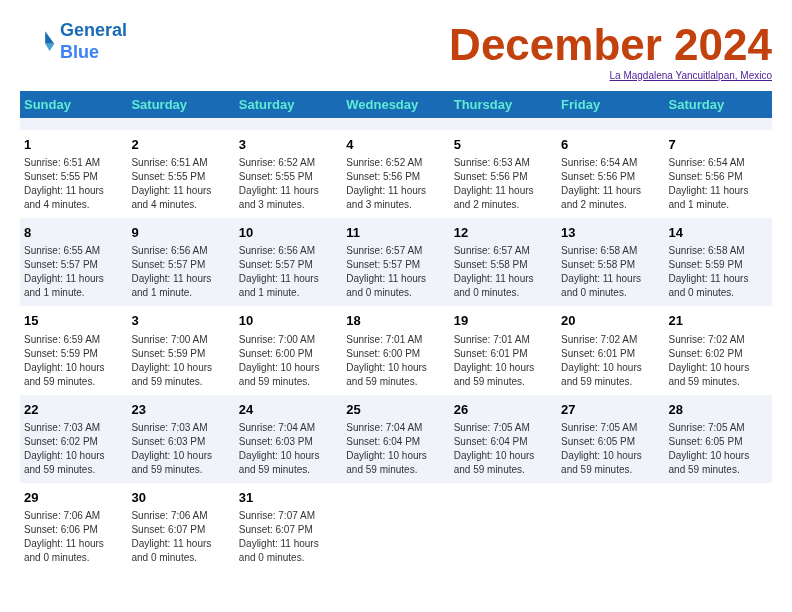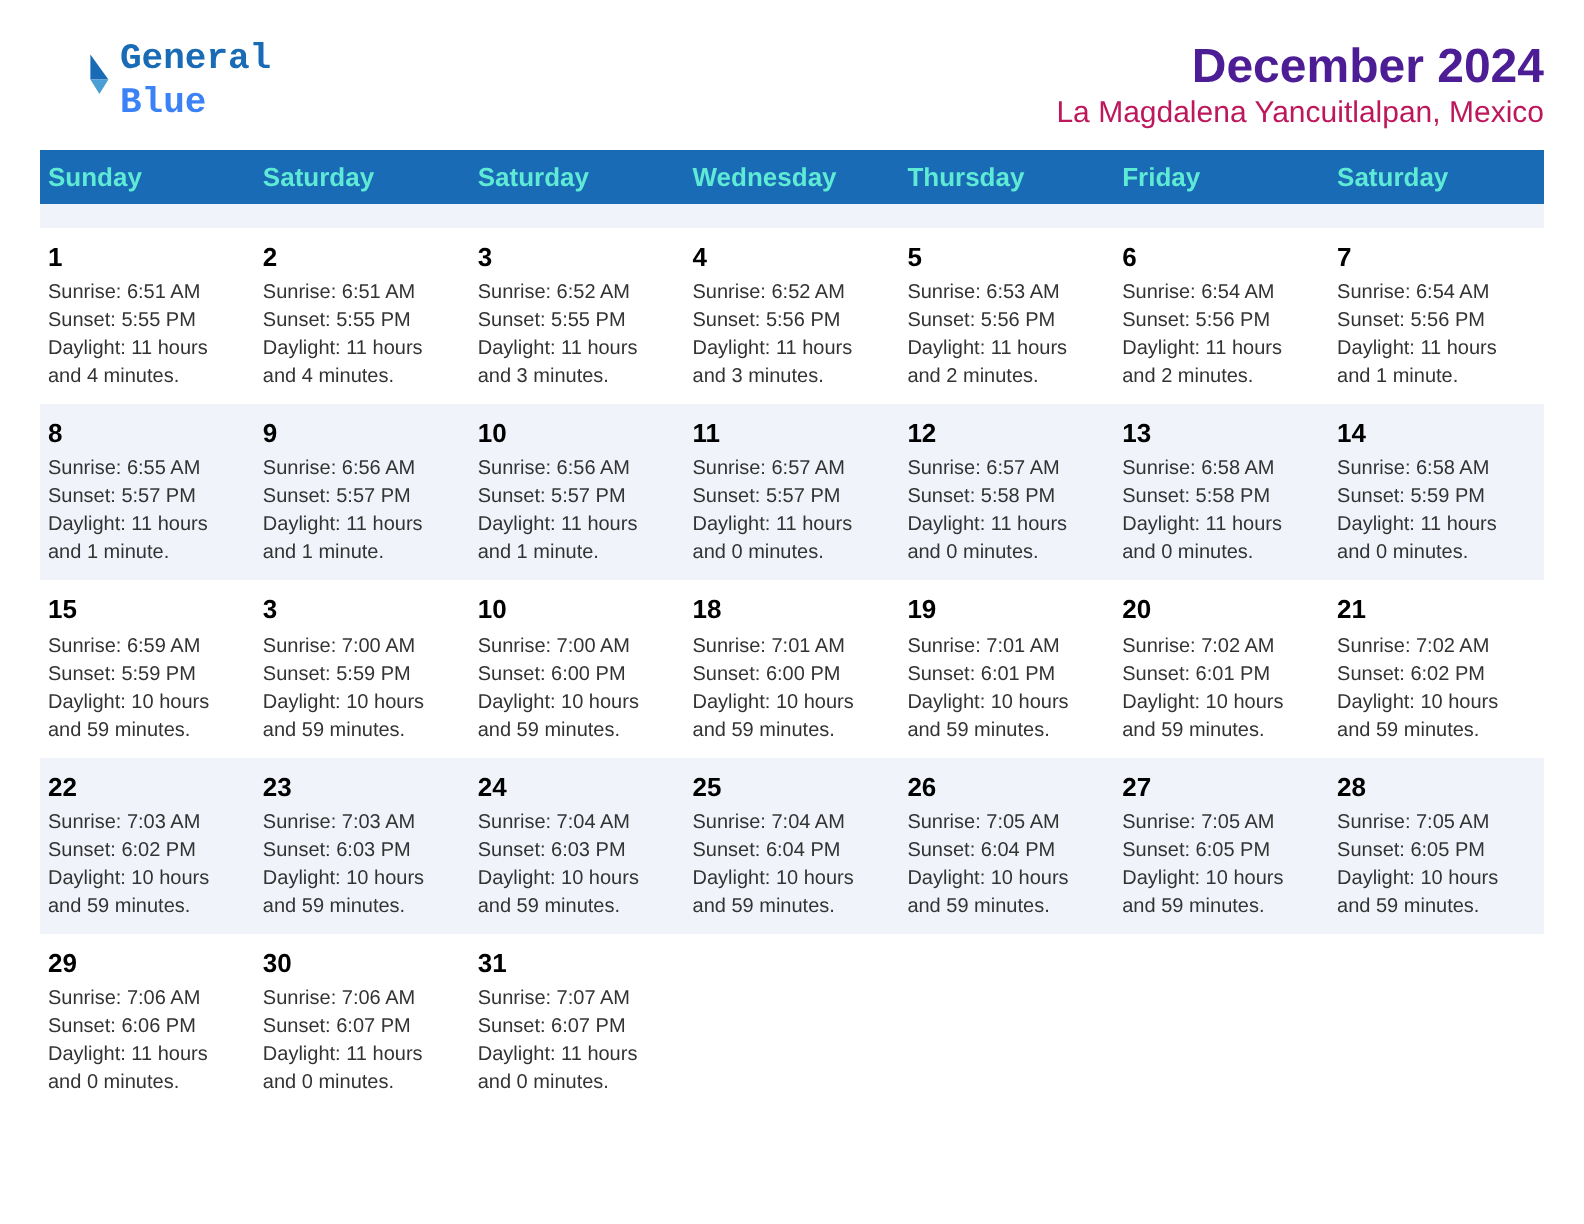--- a/index.html
+++ b/index.html
@@ -11,47 +11,48 @@
       padding: 20px;
     }
     .header {
       display: flex;
       justify-content: space-between;
       align-items: flex-start;
       margin-bottom: 10px;
     }
     .logo {
       display: flex;
-      font-family: Liberation Mono, monospace;
+      align-items: center;
     }
     .logo-text {
       font-size: 18px;
       font-weight: bold;
       color: #333;
       line-height: 1.2;
     }
     .logo-text span {
       color: #1a6bb5;
     }
     .logo-icon {
       width: 36px;
       height: 36px;
       margin-right: 4px;
     }
     .title-block {
       text-align: right;
     }
     .month-title {
-      font-size: 24px;
-      font-weight: bold;
+      font-size: 44px;
+      font-weight: bold;
+      color: #c2410c;
+    }
+    .subtitle {
+      font-size: 10px;
       color: #4c1d95;
-    }
-    .subtitle {
-      font-size: 15px;
-      color: #be185d;
+      text-decoration: underline;
     }
     table {
       width: 100%;
       border-collapse: collapse;
       font-size: 11px;
     }
     thead tr th {
       background-color: #1a6bb5;
       color: #5eead4;
       padding: 6px 4px;

